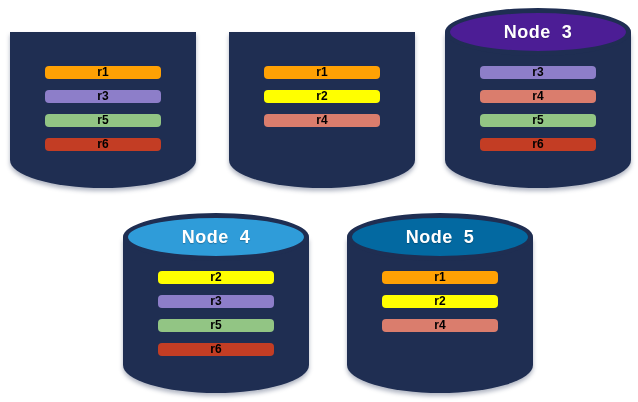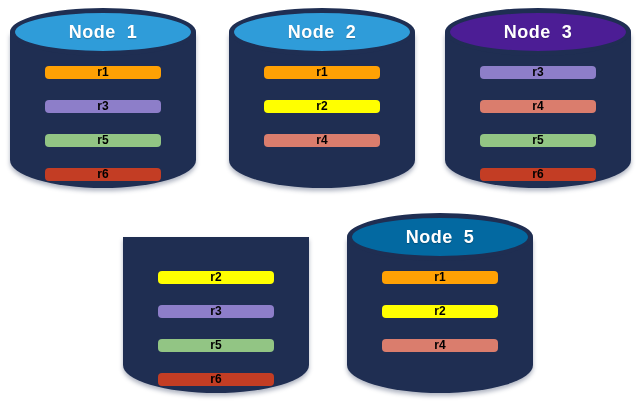--- a/index.html
+++ b/index.html
@@ -53,21 +53,21 @@
     text-shadow: 0 1px 1px rgba(0,0,0,0.25);
   }
   .bars {
     position: absolute;
     top: 58px;
     left: 50%;
     transform: translateX(-50%);
     width: 116px;
     display: flex;
     flex-direction: column;
-    gap: 21px;
+    gap: 11px;
   }
   .bar {
     height: 13px;
     border-radius: 4px;
     display: flex;
     align-items: center;
     justify-content: center;
     font-size: 12px;
     font-weight: bold;
     color: #000000;
@@ -80,35 +80,29 @@
 <div class="canvas">
 
   <div class="cylinder" style="left:10px; top:8px;">
     <div class="cyl-body" style="background: rgb(31, 46, 82);"></div>
     <div class="bars">
         <div class="bar" style="background: rgb(255, 161, 4);">r1</div>
         <div class="bar" style="background: rgb(141, 126, 201);">r3</div>
         <div class="bar" style="background: rgb(146, 197, 132);">r5</div>
         <div class="bar" style="background: rgb(195, 61, 36);">r6</div>
       </div>
-    <div class="cyl-top" style="background: rgb(47, 156, 217); border-color: rgb(31, 46, 82);">
-      <span class="cyl-title">Node  1</span>
-    </div>
   </div>
 
   <div class="cylinder" style="left:229px; top:8px;">
     <div class="cyl-body" style="background: rgb(31, 46, 82);"></div>
     <div class="bars">
         <div class="bar" style="background: rgb(255, 161, 4);">r1</div>
         <div class="bar" style="background: rgb(255, 255, 0);">r2</div>
         <div class="bar" style="background: rgb(218, 125, 109);">r4</div>
       </div>
-    <div class="cyl-top" style="background: rgb(47, 156, 217); border-color: rgb(31, 46, 82);">
-      <span class="cyl-title">Node  2</span>
-    </div>
   </div>
 
   <div class="cylinder" style="left:445px; top:8px;">
     <div class="cyl-body" style="background: rgb(31, 46, 82);"></div>
     <div class="bars">
         <div class="bar" style="background: rgb(141, 126, 201);">r3</div>
         <div class="bar" style="background: rgb(218, 125, 109);">r4</div>
         <div class="bar" style="background: rgb(146, 197, 132);">r5</div>
         <div class="bar" style="background: rgb(195, 61, 36);">r6</div>
       </div>
@@ -118,20 +112,23 @@
   </div>
 
   <div class="cylinder" style="left:123px; top:213px;">
     <div class="cyl-body" style="background: rgb(31, 46, 82);"></div>
     <div class="bars">
         <div class="bar" style="background: rgb(255, 255, 0);">r2</div>
         <div class="bar" style="background: rgb(141, 126, 201);">r3</div>
         <div class="bar" style="background: rgb(146, 197, 132);">r5</div>
         <div class="bar" style="background: rgb(195, 61, 36);">r6</div>
       </div>
+    <div class="cyl-top" style="background: rgb(47, 156, 217); border-color: rgb(31, 46, 82);">
+      <span class="cyl-title">Node  4</span>
+    </div>
   </div>
 
   <div class="cylinder" style="left:347px; top:213px;">
     <div class="cyl-body" style="background: rgb(31, 46, 82);"></div>
     <div class="bars">
         <div class="bar" style="background: rgb(255, 161, 4);">r1</div>
         <div class="bar" style="background: rgb(255, 255, 0);">r2</div>
         <div class="bar" style="background: rgb(218, 125, 109);">r4</div>
       </div>
     <div class="cyl-top" style="background: #0369a1; border-color: rgb(31, 46, 82);">

